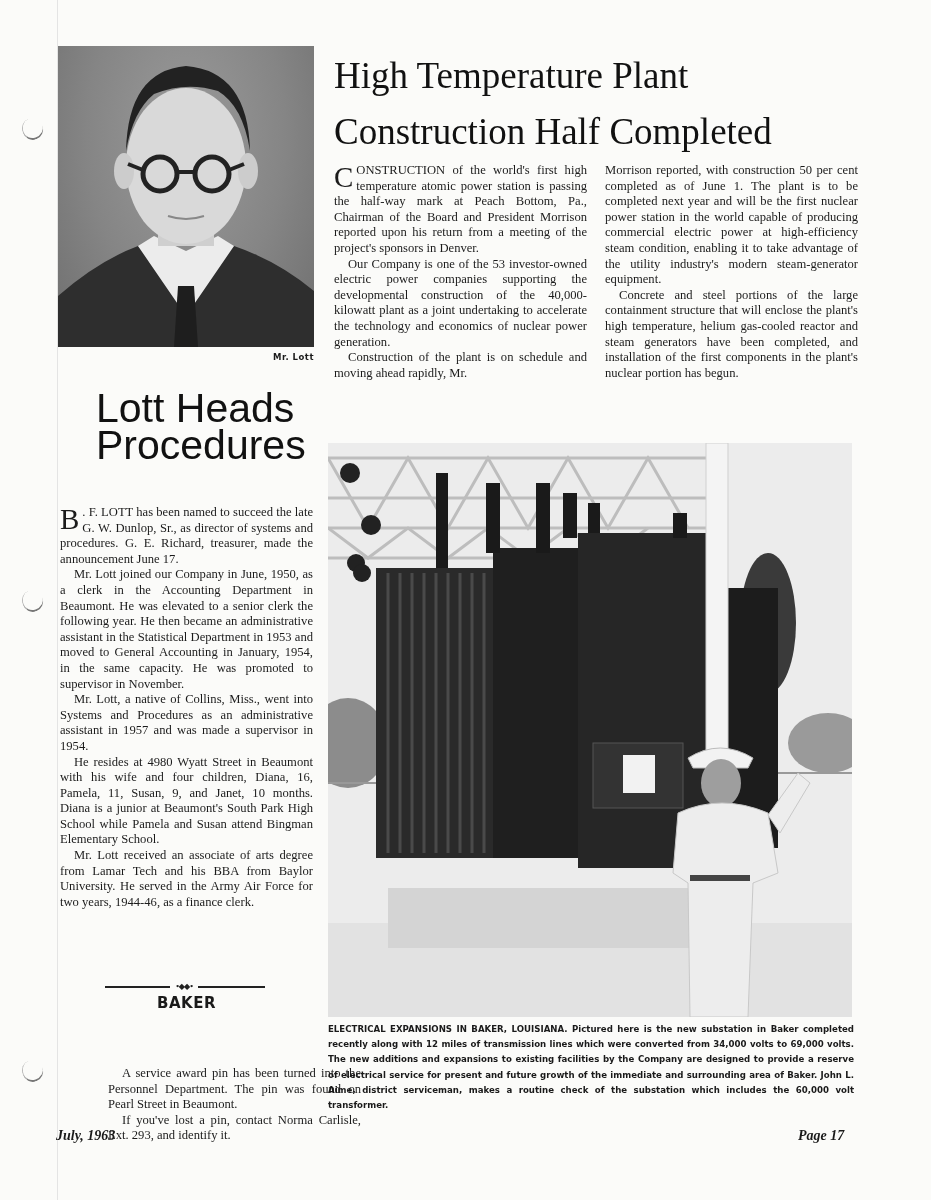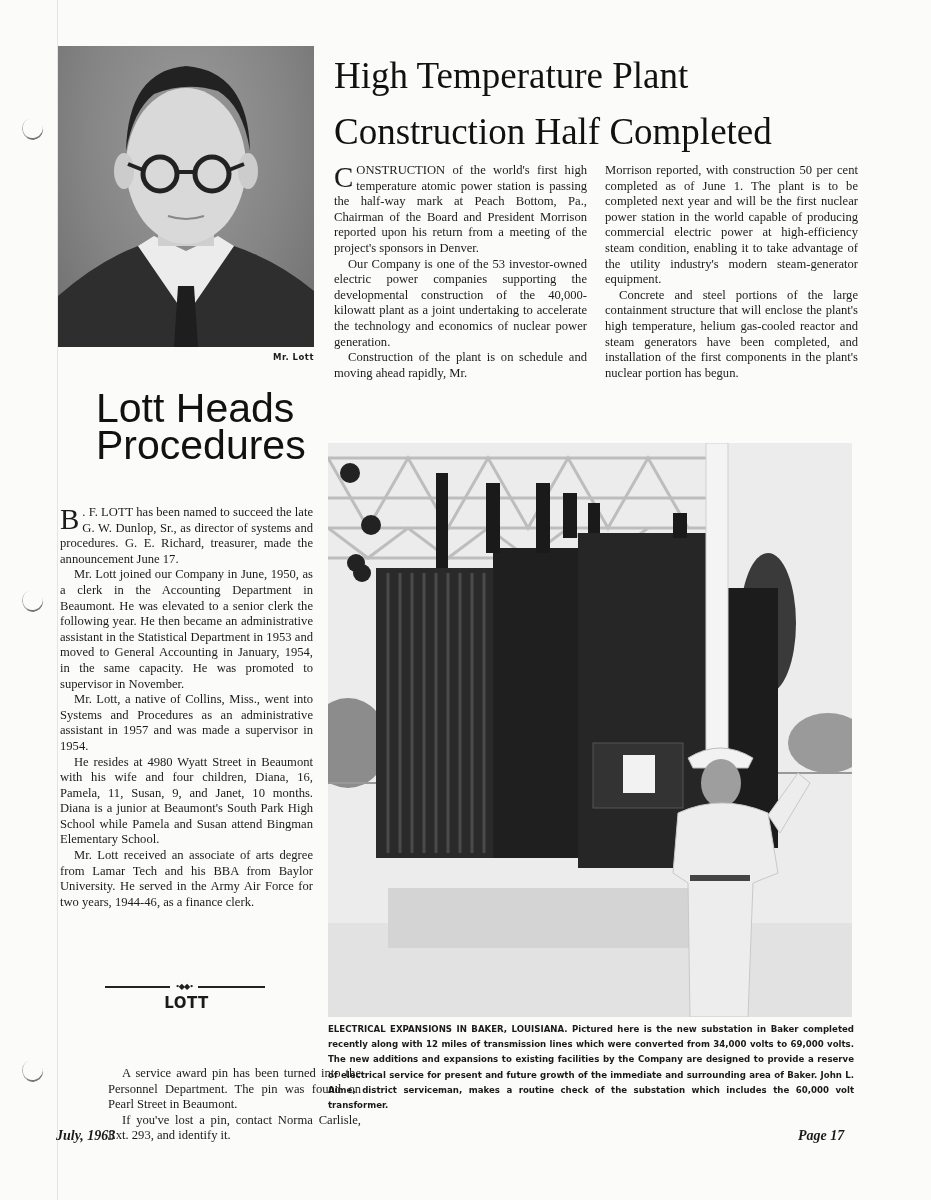--- a/index.html
+++ b/index.html
@@ -147,21 +147,21 @@
   <p class="first"><span class="dropcap">B</span><span>. F. LOTT has been named to succeed the late G. W. Dunlop, Sr., as director of systems and procedures. G. E. Richard, treasurer, made the announcement June 17.</span></p>
   <p>Mr. Lott joined our Company in June, 1950, as a clerk in the Accounting Department in Beaumont. He was elevated to a senior clerk the following year. He then became an administrative assistant in the Statistical Department in 1953 and moved to General Accounting in January, 1954, in the same capacity. He was promoted to supervisor in November.</p>
   <p>Mr. Lott, a native of Collins, Miss., went into Systems and Procedures as an administrative assistant in 1957 and was made a supervisor in 1954.</p>
   <p>He resides at 4980 Wyatt Street in Beaumont with his wife and four children, Diana, 16, Pamela, 11, Susan, 9, and Janet, 10 months. Diana is a junior at Beaumont's South Park High School while Pamela and Susan attend Bingman Elementary School.</p>
   <p>Mr. Lott received an associate of arts degree from Lamar Tech and his BBA from Baylor University. He served in the Army Air Force for two years, 1944-46, as a finance clerk.</p>
 </div>
 
 <div class="abs divider"></div>
 <div class="abs divider-orn">•◆◆•</div>
 
-<div class="abs found-title">LOTT</div>
+<div class="abs found-title">BAKER</div>
 <div class="abs col col-d">
   <p>A service award pin has been turned into the Personnel Department. The pin was found on Pearl Street in Beaumont.</p>
   <p>If you've lost a pin, contact Norma Carlisle, Ext. 293, and identify it.</p>
 </div>
 
 <div class="abs photo">
   <svg viewBox="0 0 524 574" preserveAspectRatio="none">
     <rect width="524" height="574" fill="#ececec"></rect>
 
     <ellipse cx="20" cy="300" rx="40" ry="45" fill="#8c8c8c"></ellipse>

